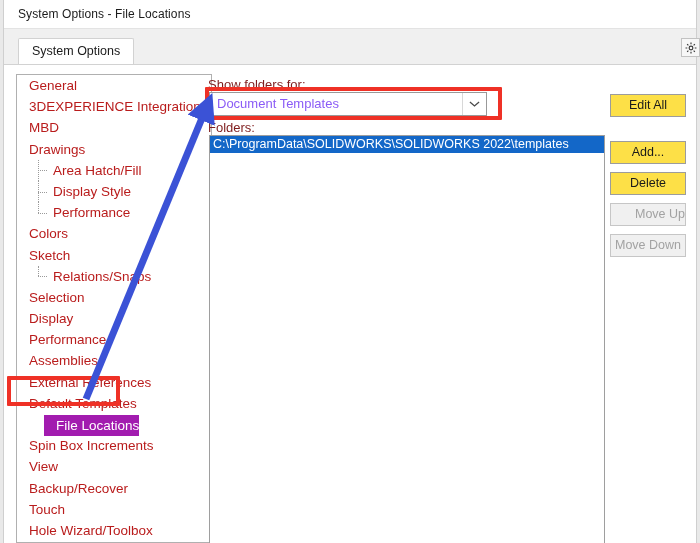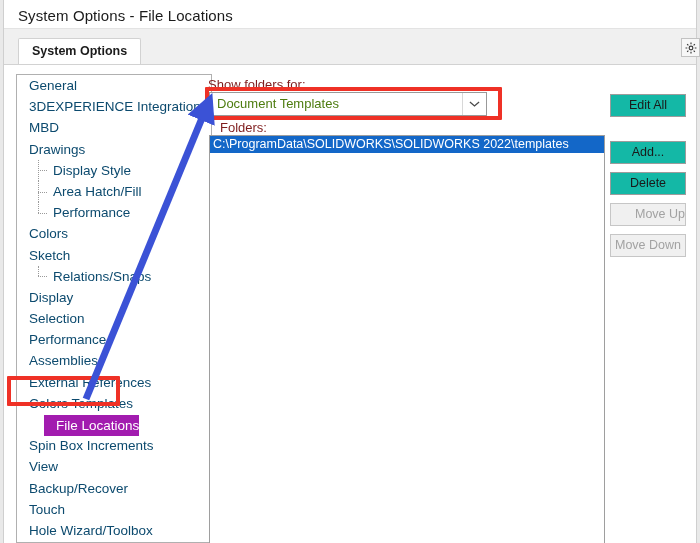--- a/index.html
+++ b/index.html
@@ -45,21 +45,21 @@
     position: absolute;
     left: 4px; top: 0;
     width: 692px; height: 29px;
     background: #ffffff;
     border-bottom: 1px solid #e3e3e3;
     box-sizing: border-box;
   }
   .titlebar-text {
     position: absolute;
     left: 14px; top: 7px;
-    font-size: 15px;
+    font-size: 12px;
     color: #1b1b1b;
     letter-spacing: 0.1px;
     white-space: nowrap;
   }
 
   
   .tabstrip {
     position: absolute;
     left: 4px; top: 29px;
     width: 692px; height: 36px;
@@ -71,21 +71,20 @@
     height: 27px;
     padding: 5px 13px 0 13px;
     box-sizing: border-box;
     background: #ffffff;
     border: 1px solid #d2d2d2;
     border-bottom: none;
     border-radius: 2px 2px 0 0;
     font-size: 12.5px;
     color: #1b1b1b;
     white-space: nowrap;
-    font-weight: bold;
   }
   .tabstrip-baseline {
     position: absolute;
     left: 4px; top: 64px;
     width: 692px; height: 1px;
     background: #d2d2d2;
   }
 
   
   .gear-btn {
@@ -118,21 +117,21 @@
     background: #ffffff;
     border: 1px solid #b0b0b0;
     box-sizing: border-box;
     overflow: hidden;
   }
   .side-item {
     position: relative;
     height: 21.2px;
     line-height: 21.2px;
     font-size: 13.5px;
-    color: #0c4a6e;
+    color: #b91c1c;
     padding-left: 12px;
     white-space: nowrap;
     box-sizing: border-box;
   }
   .side-item.child {
     padding-left: 36px;
   }
   .side-item.child::before {
     content: "";
     position: absolute;
@@ -166,35 +165,35 @@
   }
 
   
   .label {
     position: absolute;
     font-size: 13px;
     color: #7f1d1d;
     white-space: nowrap;
   }
   .lbl-showfolders { left: 208px; top: 77px; }
-  .lbl-folders     { left: 220px; top: 120px; }
+  .lbl-folders     { left: 208px; top: 120px; }
 
   .combo {
     position: absolute;
     left: 209px; top: 92px;
     width: 278px; height: 24px;
     background: #ffffff;
     border: 1px solid #999999;
     box-sizing: border-box;
   }
   .combo-text {
     position: absolute;
     left: 7px; top: 3px;
     font-size: 13px;
-    color: #4d7c0f;
+    color: #8b5cf6;
     white-space: nowrap;
   }
   .combo-arrow {
     position: absolute;
     right: 0; top: 0;
     width: 23px; height: 22px;
     border-left: 1px solid #d8d8d8;
     display: flex;
     align-items: center;
     justify-content: center;
@@ -223,21 +222,21 @@
     background: #1367c8;
     color: #ffffff;
   }
 
   
   .btn {
     position: absolute;
     left: 610px;
     width: 76px;
     height: 23px;
-    background: #14b8a6;
+    background: #fde047;
     border: 1px solid #9c9c9c;
     box-sizing: border-box;
     font-size: 12.5px;
     color: #1a1a1a;
     text-align: center;
     line-height: 21px;
     white-space: nowrap;
     font-family: "Liberation Sans", sans-serif;
   }
   .btn.disabled {
@@ -294,32 +293,32 @@
       </svg>
     </span>
   </div>
 
   <div class="content">
     <div class="sidebar" id="sidebar-list">
         <div class="side-item">General</div>
         <div class="side-item">3DEXPERIENCE Integration</div>
         <div class="side-item">MBD</div>
         <div class="side-item">Drawings</div>
+        <div class="side-item child">Area Hatch/Fill</div>
         <div class="side-item child">Display Style</div>
-        <div class="side-item child">Area Hatch/Fill</div>
         <div class="side-item child last">Performance</div>
         <div class="side-item">Colors</div>
         <div class="side-item">Sketch</div>
         <div class="side-item child last">Relations/Snaps</div>
+        <div class="side-item">Selection</div>
         <div class="side-item">Display</div>
-        <div class="side-item">Selection</div>
         <div class="side-item">Performance</div>
         <div class="side-item">Assemblies</div>
         <div class="side-item">External References</div>
-        <div class="side-item">Colors Templates</div>
+        <div class="side-item">Default Templates</div>
         <div class="side-item-wrap-selected"><div class="side-item selected">File Locations</div></div>
         <div class="side-item">Spin Box Increments</div>
         <div class="side-item">View</div>
         <div class="side-item">Backup/Recover</div>
         <div class="side-item">Touch</div>
         <div class="side-item">Hole Wizard/Toolbox</div>
       </div>
   </div>
 
   <div class="label lbl-showfolders">Show folders for:</div>

